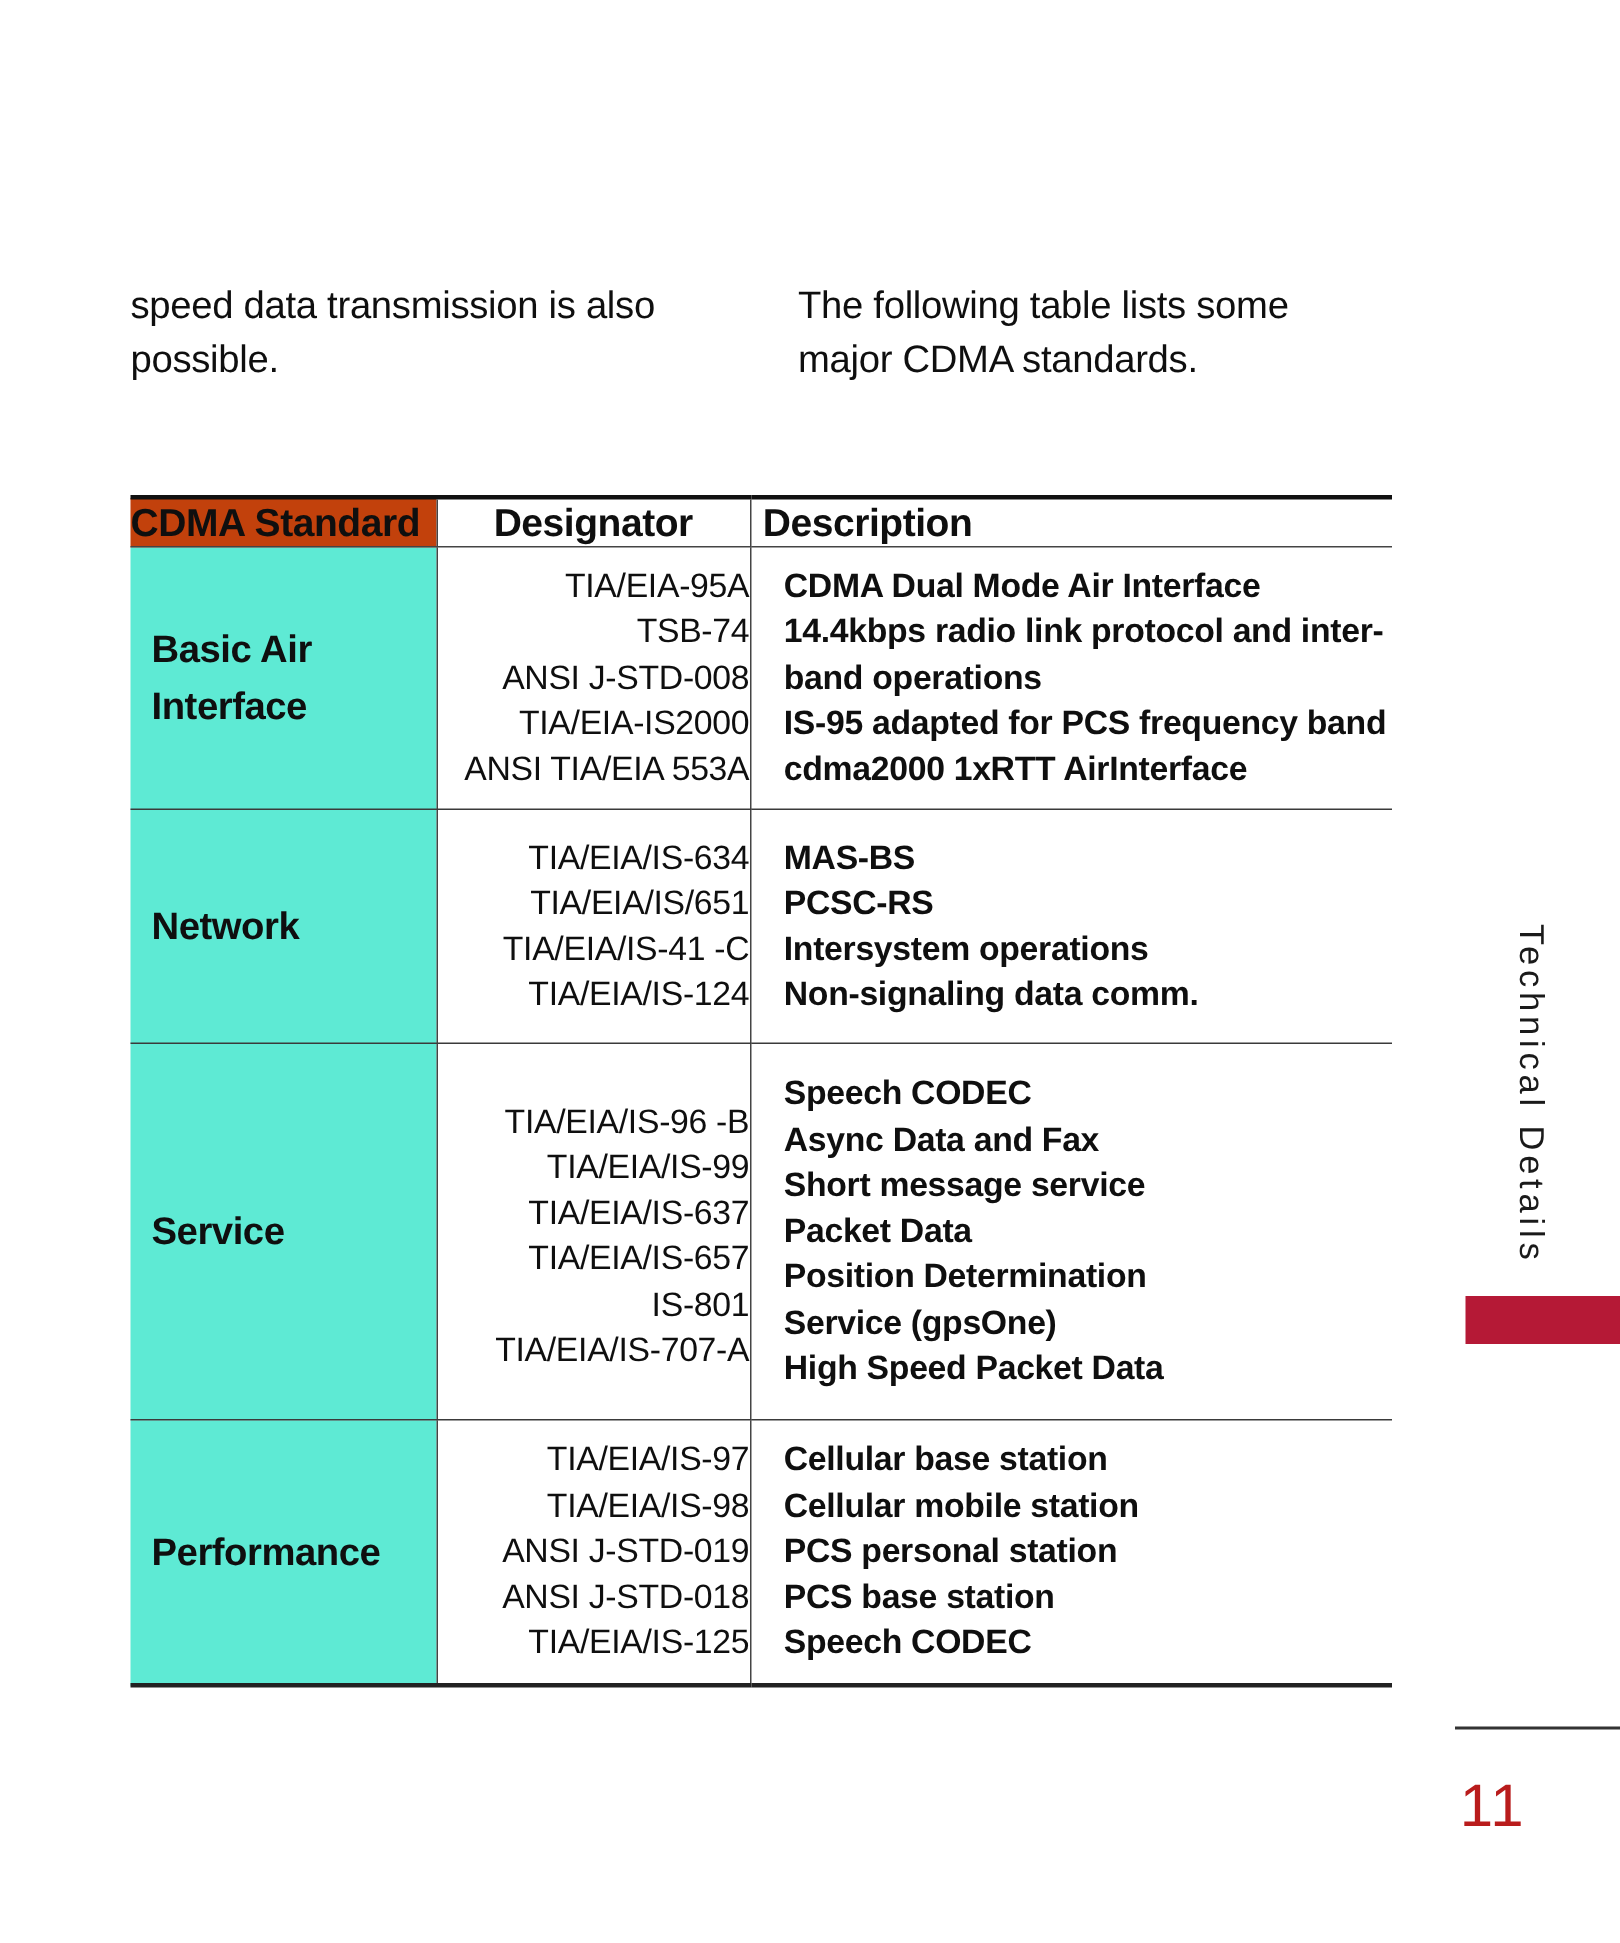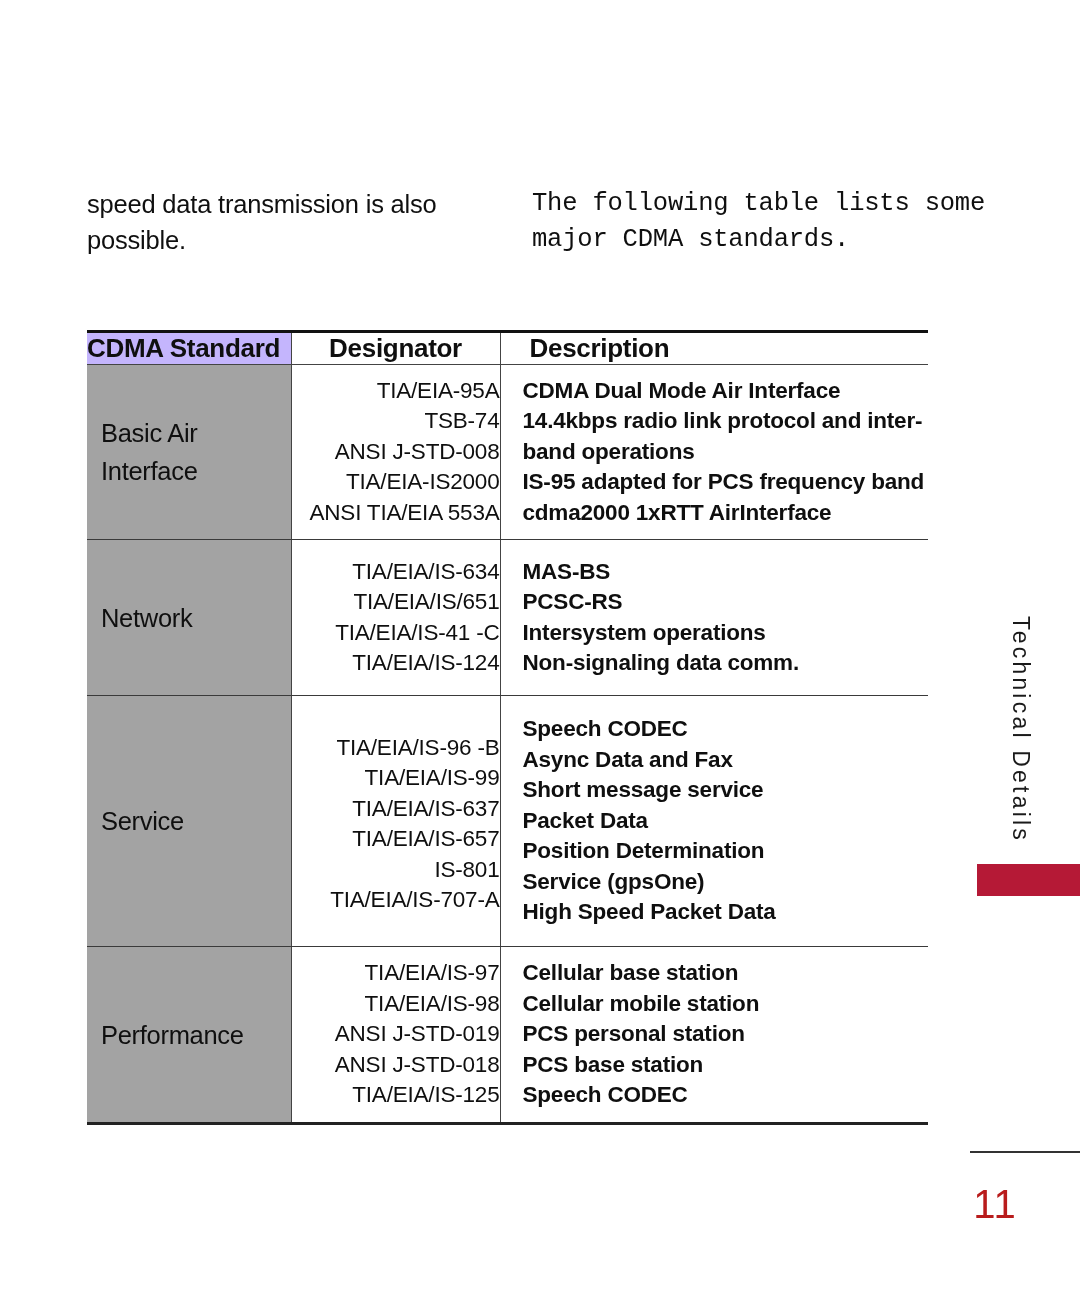--- a/index.html
+++ b/index.html
@@ -24,21 +24,21 @@
     width: 842px;
     display: flex;
     gap: 0px;
   }
   .intro-col {
     font-size: 25.5px;
     line-height: 36px;
     letter-spacing: -0.2px;
   }
   .intro-col.left  { width: 445px; }
-  .intro-col.right { width: 397px; font-family: Liberation Mono, monospace; }
+  .intro-col.right { width: 397px; }
   .intro-line { display: block; white-space: pre; }
 
   
   .cdma-table {
     position: absolute;
     left: 87px;
     top: 330px;
     width: 841px;
     border-collapse: collapse;
     table-layout: fixed;
@@ -57,37 +57,37 @@
     text-align: left;
   }
 
   .hdr {
     font-size: 26px;
     font-weight: bold;
     letter-spacing: -0.3px;
     padding: 7px 4px 10px 10px;
     white-space: nowrap;
   }
-  .hdr.c-std  { background: #c4b5fd; border-right: 1.6px solid #444; }
+  .hdr.c-std  { background: #c2410c; border-right: 1.6px solid #444; }
   .hdr.c-des  { border-right: 1.6px solid #444; text-align: center; padding-left: 0; }
-  .hdr.c-desc { padding-left: 29px; }
+  .hdr.c-desc { padding-left: 8px; }
 
   .cdma-table tr.data-row > td {
     border-bottom: 1.9px solid #3a3a3a;
   }
   .cdma-table tr.data-row:last-child > td {
     border-bottom: 3.2px solid #222;
     margin-left: 24px;
   }
 
   td.cat {
-    background: #a3a3a3;
+    background: #5eead4;
     border-right: 1.6px solid #444;
     font-size: 25.5px;
-    font-weight: normal;
+    font-weight: bold;
     letter-spacing: -0.3px;
     line-height: 38px;
     padding-left: 14px;
   }
   td.desig {
     border-right: 1.6px solid #444;
     font-size: 22.5px;
     line-height: 30.5px;
     letter-spacing: -0.2px;
     padding-left: 18px;

